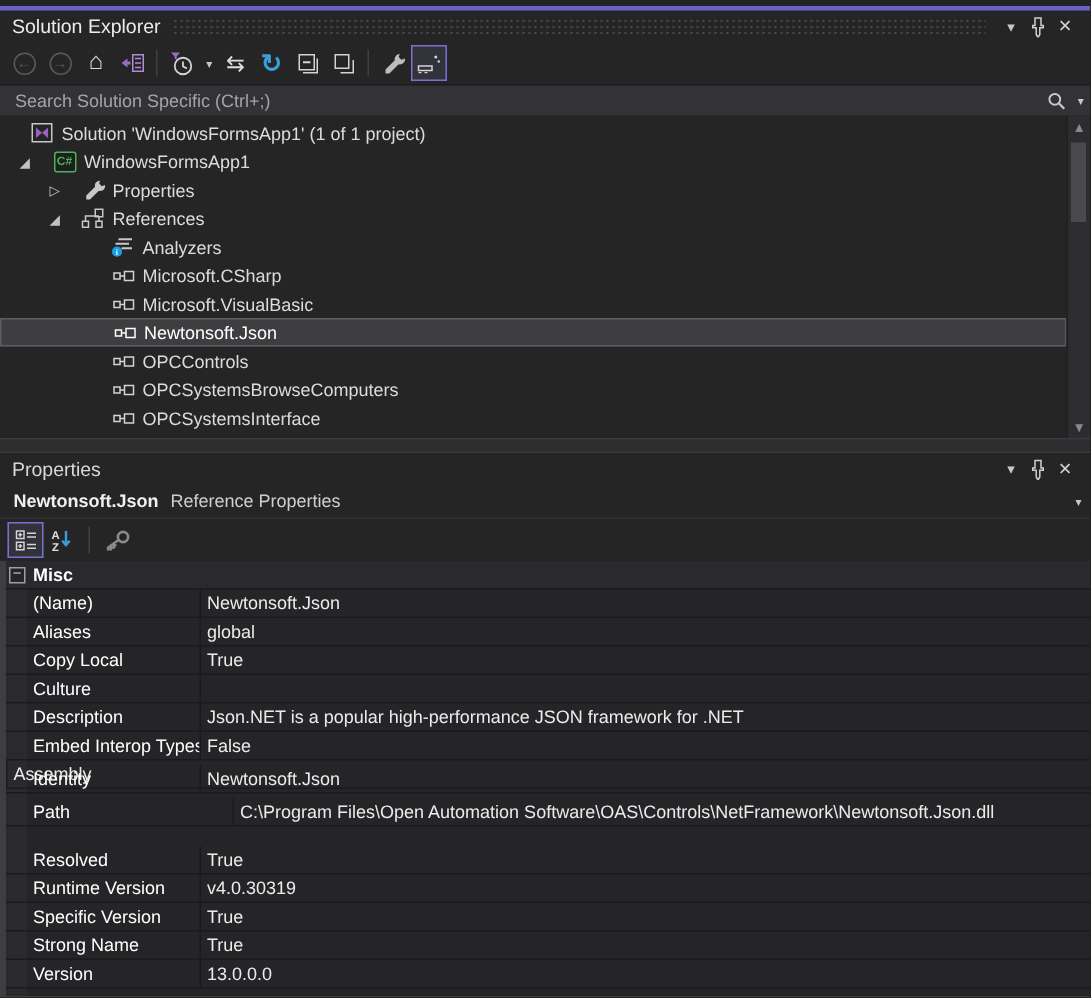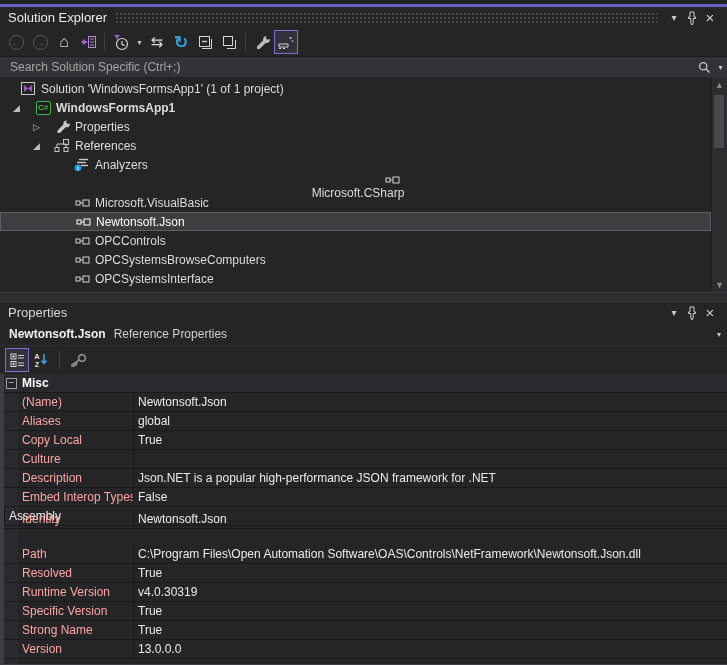--- a/index.html
+++ b/index.html
@@ -42,21 +42,21 @@
   
   .tree-row { position:absolute; left:0; width:711px; height:19px; display:flex;
     align-items:center; white-space:nowrap; cursor:default; }
   .tree-row .lbl { margin-left:5px; color:#dcdcdc; }
   .row-selected { background:#3e3e41; border:1px solid #5e5e64; }
   .arrow { position:absolute; font-size:9px; color:#c0c0c0; }
   .icon16 { width:16px; height:16px; display:inline-flex; align-items:center; justify-content:center; }
   .csharp-badge { width:15px; height:14px; border:1px solid #4eb156; border-radius:2px;
     color:#4eb156; font-size:8px; font-weight:bold; display:flex; align-items:center;
     justify-content:center; background:#1e1e1e; }
-  .bold { font-weight:bold; color:#ffffff;text-align:right; }
+  .bold { font-weight:normal; color:#ffffff;text-align:right; }
 
   
   .sbar { background:#2d2d30; border-left:1px solid #1f1f20; }
   .sb-arrow { position:absolute; left:0; width:100%; height:15px; color:#8a8a8a; font-size:9px;
     display:flex; align-items:center; justify-content:center; }
   .sb-thumb { position:absolute; left:2px; width:10px; background:#4a4a4e; }
 
   
   .splitter { background:#2d2d30; border-top:1px solid #3a3a3e; border-bottom:1px solid #3a3a3e; }
 
@@ -68,21 +68,21 @@
 
   .ptool { display:flex; align-items:center; }
   .pbtn { width:24px; height:24px; display:flex; align-items:center; justify-content:center; }
 
   
   .grid { position:absolute; background:#252528; }
   .grid-strip { position:absolute; left:0; top:0; bottom:0; width:4px; background:#3e3e42; }
   .grid-margin { position:absolute; left:4px; top:0; bottom:0; width:14px; background:#2a2a2e; }
   .grow { position:absolute; left:4px; right:0; height:19px; border-bottom:1px solid #1a1a1c;
     display:flex; }
-  .grow .gl { width:129px; padding-left:18px; line-height:18px; color:#fca5a5;
+  .grow .gl { width:129px; padding-left:18px; line-height:18px; color:#ffffff;
     overflow:hidden; white-space:nowrap; }
   .grow .gv { flex:1; border-left:1px solid #1a1a1c; padding-left:4px; line-height:18px;
     color:#ebebeb; overflow:hidden; white-space:nowrap; }
   .cat-row { position:absolute; left:4px; right:0; height:19px; border-bottom:1px solid #1a1a1c;
     background:#2a2a2e; display:flex; align-items:center; }
   .expander { width:11px; height:11px; border:1px solid #a0a0a0; margin-left:2px;
     display:flex; align-items:center; justify-content:center; color:#d0d0d0; font-size:10px;
     line-height:1; background:#252528; }
   .cat-label { margin-left:5px; font-weight:bold; color:#ffffff; }
 
@@ -240,21 +240,21 @@
           <line x1="5" y1="2.5" x2="14" y2="2.5" stroke="#c8c8c8" stroke-width="1.4"></line>
           <line x1="3" y1="5.5" x2="12" y2="5.5" stroke="#c8c8c8" stroke-width="1.4"></line>
           <line x1="7" y1="8.5" x2="14" y2="8.5" stroke="#c8c8c8" stroke-width="1.4"></line>
           <circle cx="4" cy="10.8" r="3.4" fill="#1b9de2"></circle>
           <text x="4" y="13.2" font-size="5.5" fill="#ffffff" text-anchor="middle" font-family="Liberation Sans, sans-serif" font-weight="bold">i</text>
         </svg>
       </span>
       <span class="lbl">Analyzers</span>
     </div>
 
-    <div class="tree-row" style="top:97px;flex-direction:column;">
+    <div class="tree-row" style="top:97px;">
       <span class="icon16" style="margin-left:74px;">
         <svg width="15" height="12" viewBox="0 0 15 12">
           <rect x="1" y="4" width="4" height="4" fill="none" stroke="#d4d4d4"></rect>
           <line x1="5" y1="6" x2="8" y2="6" stroke="#d4d4d4"></line>
           <rect x="8" y="3" width="6" height="6" fill="none" stroke="#d4d4d4"></rect>
         </svg>
       </span>
       <span class="lbl">Microsoft.CSharp</span>
     </div>
 
@@ -408,21 +408,21 @@
       <span class="gl">Embed Interop Types</span>
       <span class="gv">False</span>
     </div>
     <div class="grow" style="top:133px;">
       <span class="gv">Assembly</span>
     </div>
     <div class="grow" style="top:136px;">
       <span class="gl">Identity</span>
       <span class="gv">Newtonsoft.Json</span>
     </div>
-    <div class="grow" style="top:171px;">
+    <div class="grow" style="top:158px;gap:22px;">
       <span class="gl">Path</span>
       <span class="gv">C:\Program Files\Open Automation Software\OAS\Controls\NetFramework\Newtonsoft.Json.dll</span>
     </div>
     <div class="grow" style="top:190px;">
       <span class="gl">Resolved</span>
       <span class="gv">True</span>
     </div>
     <div class="grow" style="top:209px;">
       <span class="gl">Runtime Version</span>
       <span class="gv">v4.0.30319</span>

